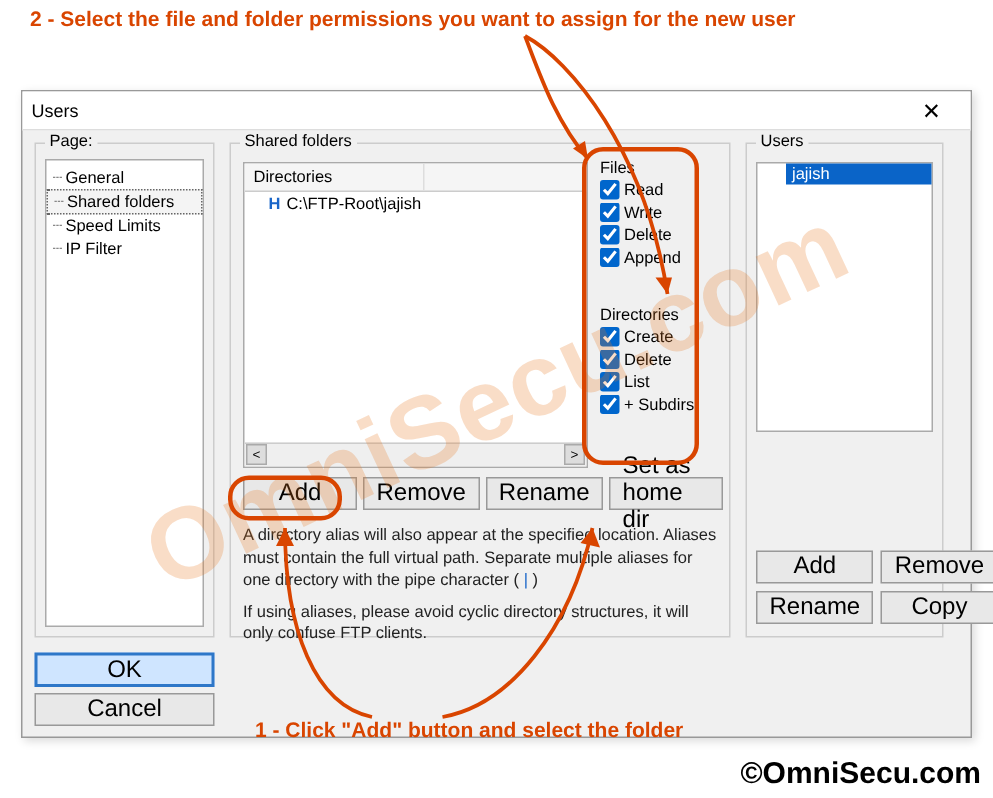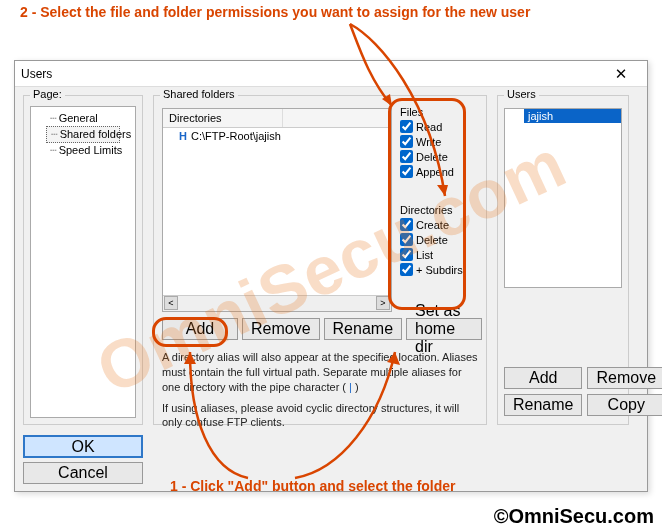--- a/index.html
+++ b/index.html
@@ -22,21 +22,21 @@
   .titlebar { height: 26px; background: #fff; border-bottom: 1px solid #ddd; display: flex; align-items: center; padding: 0 6px; }
   .titlebar .title { flex: 1; font-size: 12px; }
   .titlebar .close { width: 40px; text-align: center; font-size: 15px; cursor: default; }
   
   .body { position: relative; padding: 6px 10px 8px 10px; height: calc(100% - 26px); }
   
   .groupbox { position: absolute; border: 1px solid #ccc; background: #f0f0f0; }
   .groupbox .gb-label { position: absolute; top: -8px; left: 6px; background: #f0f0f0; padding: 0 3px; font-size: 11px; }
   
   .gb-page { top: 8px; left: 8px; width: 120px; height: 330px; }
-  .page-tree { position: absolute; top: 10px; left: 6px; right: 6px; bottom: 6px; background: #fff; border: 1px solid #aaa; padding: 4px 15px; }
+  .page-tree { position: absolute; top: 10px; left: 6px; right: 6px; bottom: 6px; background: #fff; border: 1px solid #aaa; padding: 4px 0; }
   .page-tree .dash { color: #888; padding: 0 2px; }
   .page-item { padding: 1px 2px; white-space: nowrap; cursor: default; }
   .page-item.selected { background: #f4f4f4; border: 1px dotted #666; }
   
   .gb-shared { top: 8px; left: 138px; width: 334px; height: 330px; }
   .dir-table { position: absolute; top: 12px; left: 8px; width: 230px; height: 204px; background: #fff; border: 1px solid #aaa; overflow: hidden; }
   .dir-header { display: flex; background: #f5f5f5; border-bottom: 1px solid #ccc; }
   .dir-header div { padding: 3px 6px; border-right: 1px solid #ddd; }
   .dir-col1 { width: 120px; }
   .dir-col2 { flex: 1; }
@@ -100,20 +100,21 @@
     <span class="close">✕</span>
   </div>
   <div class="body">
 
     <div class="groupbox gb-page">
       <span class="gb-label">Page:</span>
       <div class="page-tree">
         <div class="page-item"><span class="dash">┄</span><span>General</span></div>
         <div class="page-item selected"><span class="dash">┄</span><span>Shared folders</span></div>
         <div class="page-item"><span class="dash">┄</span><span>Speed Limits</span></div>
+        <div class="page-item"><span class="dash">┄</span><span>IP Filter</span></div>
       </div>
     </div>
 
     <div class="groupbox gb-shared">
       <span class="gb-label">Shared folders</span>
 
       <div class="dir-table">
         <div class="dir-header">
           <div class="dir-col1">Directories</div>
         </div>

